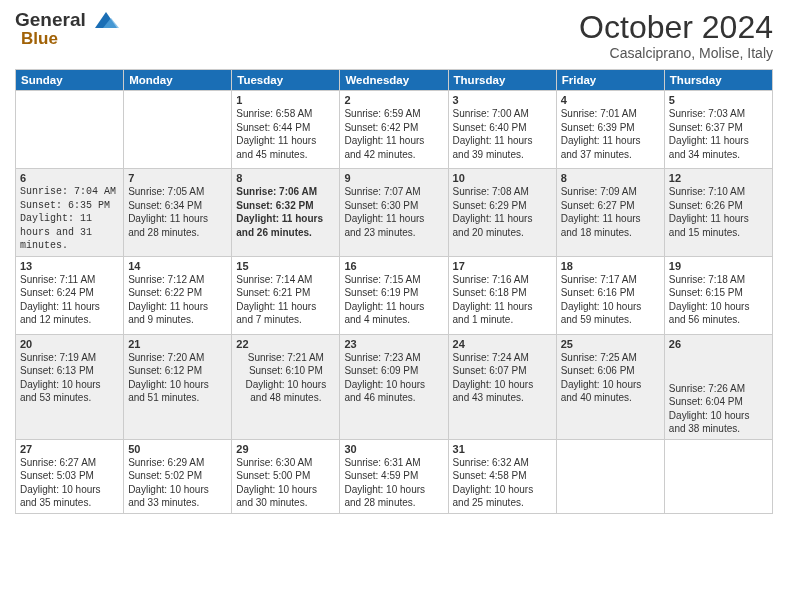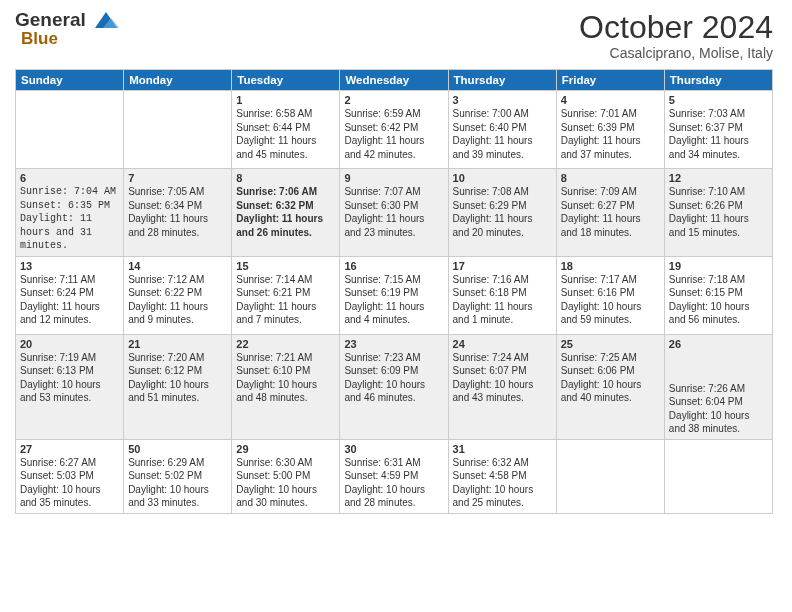--- a/index.html
+++ b/index.html
@@ -258,21 +258,21 @@
 Daylight: 10 hours and 53 minutes.</div>
           </td>
           <td>
             <span class="day-num">21</span>
             <div class="day-info" style="white-space: pre-line;">Sunrise: 7:20 AM
 Sunset: 6:12 PM
 Daylight: 10 hours and 51 minutes.</div>
           </td>
           <td>
             <span class="day-num">22</span>
-            <div class="day-info" style="white-space: pre-line;">Sunrise: 7:21 AM
+            <div class="day-info" style="white-space: pre-line; text-align: center;">Sunrise: 7:21 AM
 Sunset: 6:10 PM
 Daylight: 10 hours and 48 minutes.</div>
           </td>
           <td>
             <span class="day-num">23</span>
             <div class="day-info" style="white-space: pre-line;">Sunrise: 7:23 AM
 Sunset: 6:09 PM
 Daylight: 10 hours and 46 minutes.</div>
           </td>
           <td>

